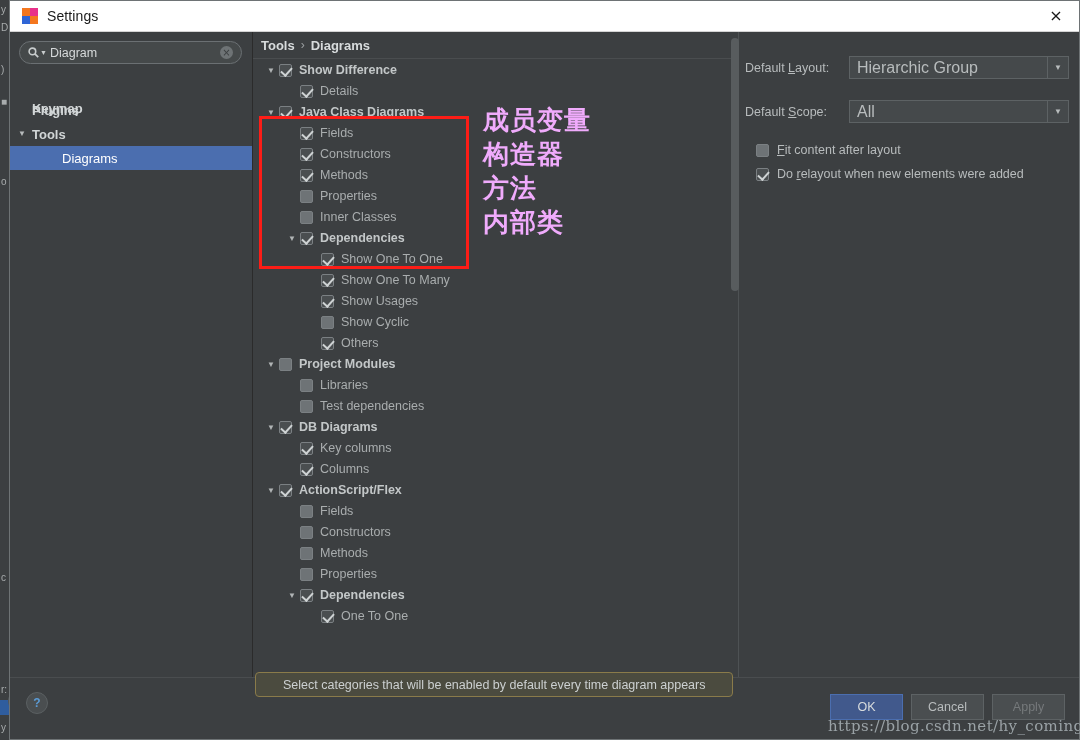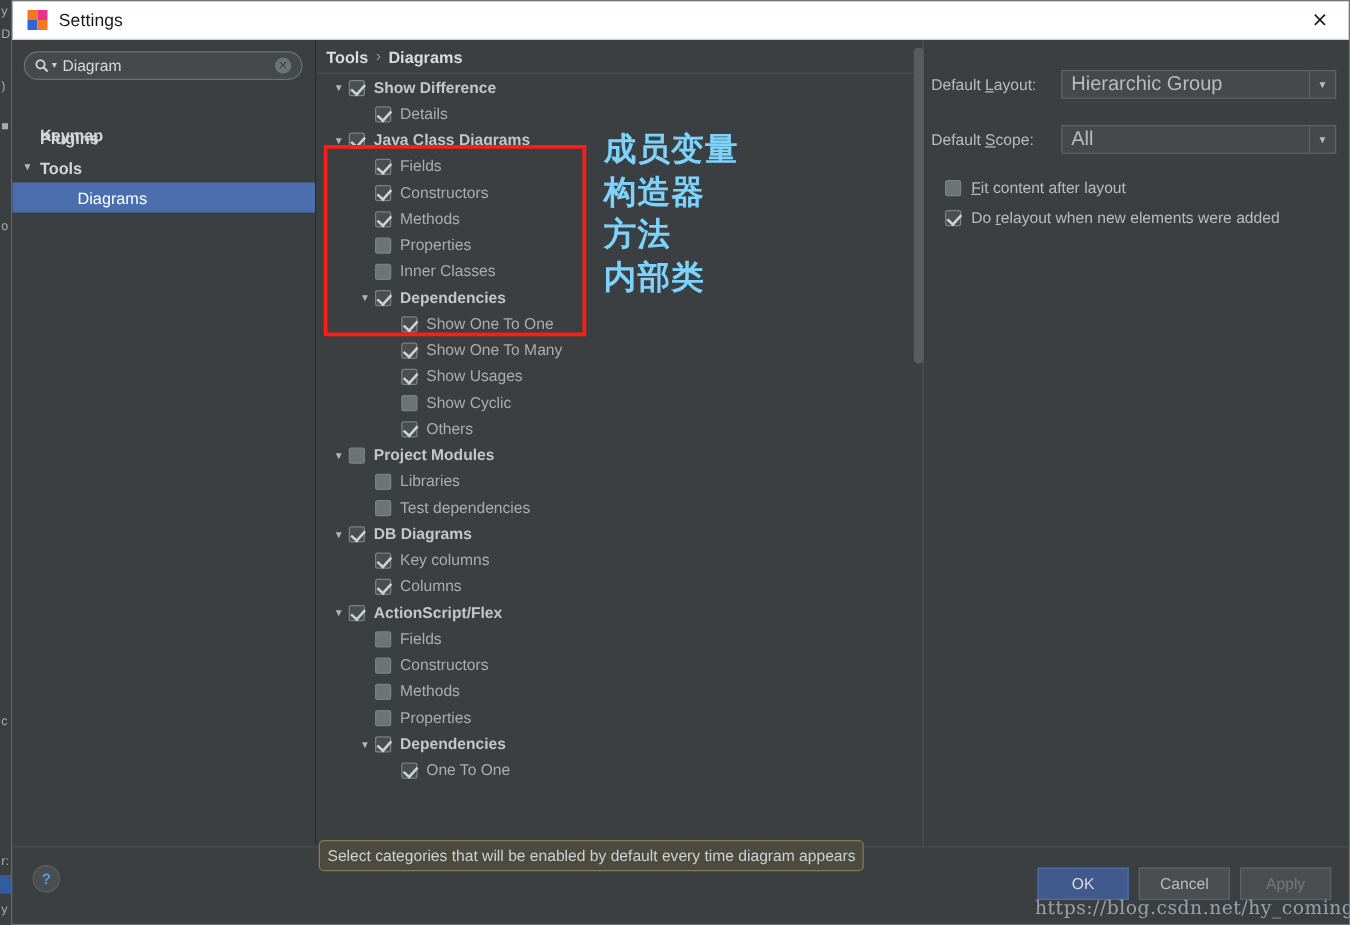--- a/index.html
+++ b/index.html
@@ -210,21 +210,21 @@
     display: flex; align-items: center; height: 24px;
     padding-left: 11px;
   }
   .chk-row .cb { margin-right: 8px; }
   .chk-label { font-size: 12.5px; color: #b8bcbd; }
   u { text-decoration: underline; }
 
   
   .tooltip {
     position: absolute; left: 245px; top: 640px;
-    height: 25px; padding: 0 6px;
+    height: 25px; padding: 0 27px;
     background: #4b4b3f; border: 1px solid #8a7b4a;
     border-radius: 4px;
     display: flex; align-items: center;
     font-size: 12.5px; color: #ccd0d1;
     z-index: 30;
   }
 
   
   .footer {
     height: 62px; flex: 0 0 62px;
@@ -552,21 +552,21 @@
   <div class="footer">
     <div class="help-btn">?</div>
     <div class="btnbar" id="btnbar">
         <div class="dbtn default">OK</div>
         <div class="dbtn normal">Cancel</div>
         <div class="dbtn disabled">Apply</div>
       </div>
   </div>
 
   <div class="redbox" style="border-color: rgb(252, 29, 23);"></div>
-  <div class="redtext" id="redtext" style="color: #7dd3fc;">
+  <div class="redtext" id="redtext" style="color: #f0abfc;">
       <div>成员变量</div>
       <div>构造器</div>
       <div>方法</div>
       <div>内部类</div>
     </div>
 
   <div class="wm-url">https://blog.csdn.net/hy_coming</div>
 </div>
 
 </body></html>

